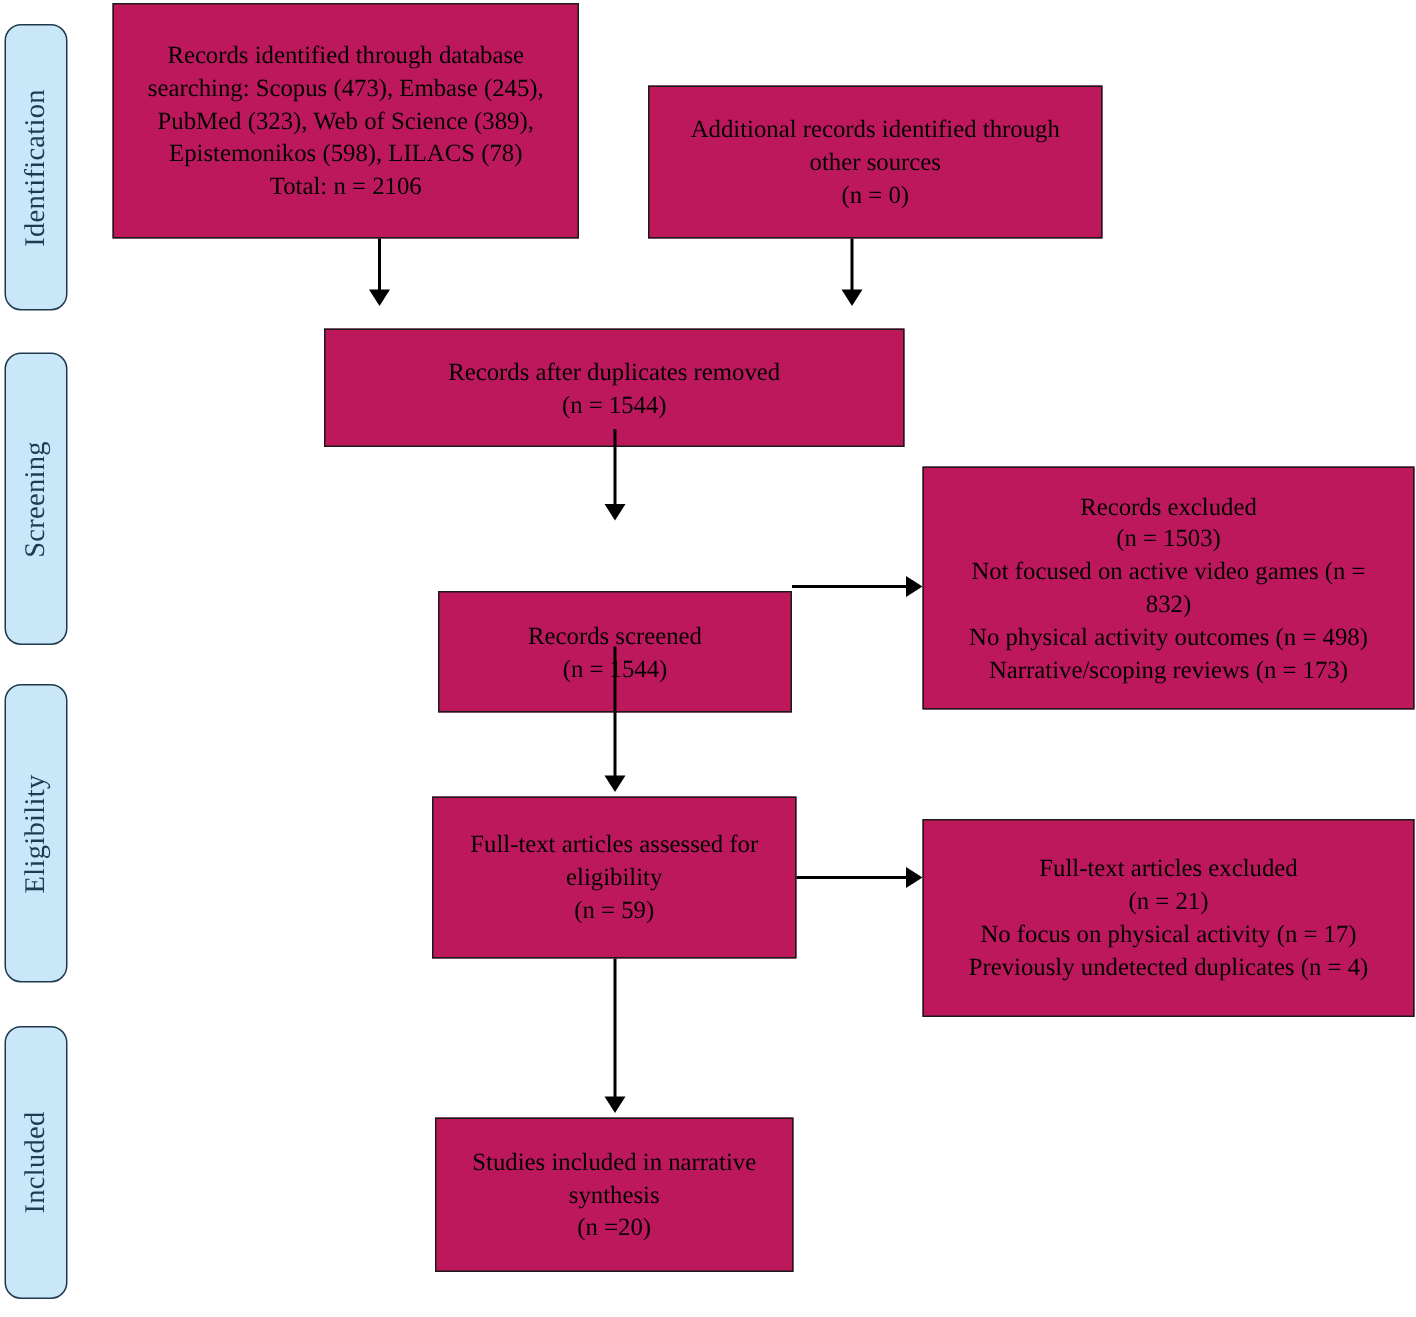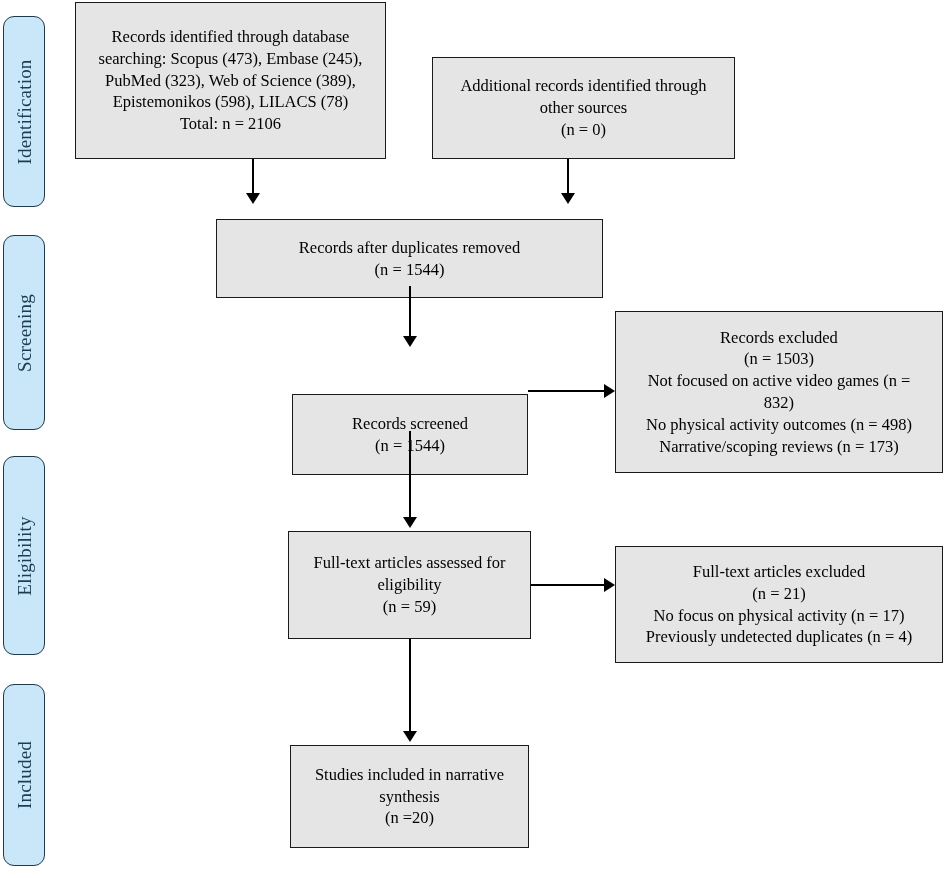--- a/index.html
+++ b/index.html
@@ -39,21 +39,21 @@
     font-size: 19px;
     letter-spacing: 0.2px;
     color: #1b3c52;
     line-height: 1;
   }
 
   
   .flow-box {
     position: absolute;
     box-sizing: border-box;
-    background: #e5e5e5;
+    background: #be185d;
     border: 1.7px solid #1a1a1a;
     display: flex;
     align-items: center;
     justify-content: center;
     text-align: center;
     padding: 4px 15px;
   }
   .flow-box .box-text {
     font-size: 16.5px;
     line-height: 1.32;
@@ -139,21 +139,21 @@
 No physical activity outcomes (n = 498)
 Narrative/scoping reviews (n = 173)</span>
   </div>
 
   <div class="flow-box" style="left:288px; top:531px; width:243px; height:108px;">
     <span class="box-text">Full-text articles assessed for
 eligibility
 (n = 59)</span>
   </div>
 
-  <div class="flow-box" style="left:615px; top:546px; width:328px; height:117px;">
+  <div class="flow-box" style="left:615px; top:546px; width:328px; height:132px;">
     <span class="box-text">Full-text articles excluded
 (n = 21)
 No focus on physical activity (n = 17)
 Previously undetected duplicates (n = 4)</span>
   </div>
 
   <div class="flow-box" style="left:290px; top:745px; width:239px; height:103px;text-align:center;">
     <span class="box-text">Studies included in narrative
 synthesis
 (n =20)</span>

